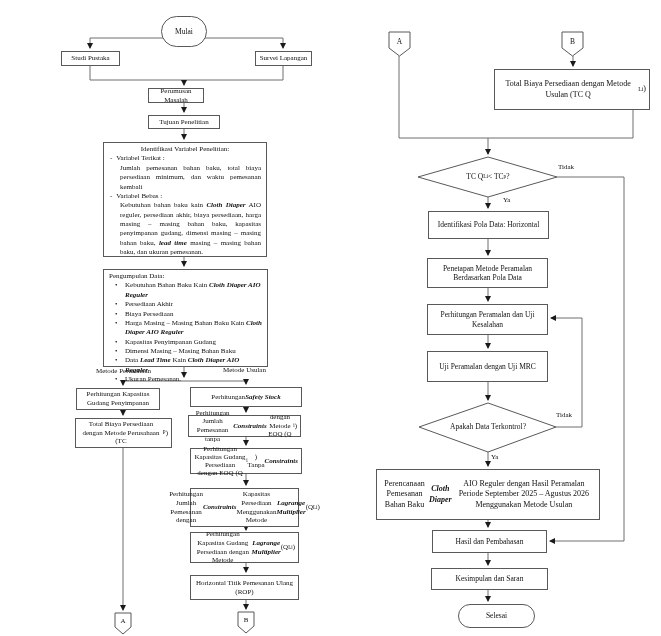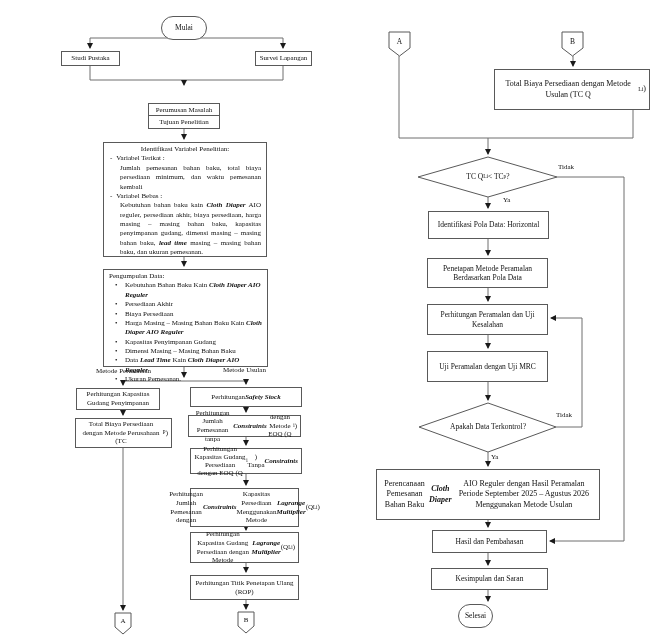--- a/index.html
+++ b/index.html
@@ -85,27 +85,27 @@
       <polygon points="488,157 557,177 488,197 418,177"></polygon>
       <polygon points="488,403 556,427 488,452 419,427"></polygon>
 
       <polygon points="115,613 131,613 131,627 123,634 115,627"></polygon>
       <polygon points="238,612 254,612 254,626 246,633 238,626"></polygon>
       <polygon points="389,32 410,32 410,48 399.5,56 389,48"></polygon>
       <polygon points="562,32 583,32 583,48 572.5,56 562,48"></polygon>
     </g>
   </svg>
 
-  <div class="node stadium f75" style="left:161px;top:16px;width:46px;height:24px">Mulai</div>
+  <div class="node stadium f75" style="left:161px;top:16px;width:46px;height:31px">Mulai</div>
 
   <div class="node" style="left:61px;top:51px;width:59px;height:15px">Studi Pustaka</div>
 
   <div class="node" style="left:255px;top:51px;width:57px;height:15px">Survei Lapangan</div>
 
-  <div class="node" style="left:148px;top:103px;width:72px;height:15px">Perumusan Masalah</div>
+  <div class="node" style="left:148px;top:88px;width:56px;height:15px">Perumusan Masalah</div>
 
   <div class="node" style="left:148px;top:115px;width:72px;height:14px">Tujuan Penelitian</div>
 
   <div class="bigbox" style="left:103px;top:142px;width:164px;height:115px">
     <div class="bb-title">Identifikasi Variabel Penelitian:</div>
     <div class="dash-row">
       <span>Variabel Terikat :</span>
     </div>
     <div class="para">Jumlah pemesanan bahan baku, total biaya persediaan minimum, dan waktu pemesanan kembali</div>
     <div class="dash-row">
@@ -168,21 +168,21 @@
     </div>
 
   <div class="node" style="left:190px;top:532px;width:109px;height:31px">
       <span>Perhitungan Kapasitas Gudang Persediaan dengan Metode </span>
       <span class="it">Lagrange Multiplier</span>
       <span> (Q</span>
       <span class="sb">Li</span>
       <span>)</span>
     </div>
 
-  <div class="node" style="left:190px;top:575px;width:109px;height:25px">Perhitungan Titik Penetapan Ulang (ROP)</div>
+  <div class="node" style="left:190px;top:575px;width:109px;height:25px">Horizontal Titik Pemesanan Ulang (ROP)</div>
 
   <div class="node plain" style="left:115px;top:615px;width:16px;height:12px">A</div>
   <div class="node plain" style="left:238px;top:614px;width:16px;height:12px">B</div>
 
   <div class="node plain f75" style="left:389px;top:35px;width:21px;height:13px">A</div>
   <div class="node plain f75" style="left:562px;top:35px;width:21px;height:13px">B</div>
 
   <div class="node f8" style="left:494px;top:69px;width:156px;height:41px">
       <span>Total Biaya Persediaan dengan Metode Usulan (TC Q</span>
       <span class="sb">Li</span>
@@ -214,15 +214,15 @@
   <div class="node f8" style="left:376px;top:469px;width:224px;height:51px">
       <span>Perencanaan Pemesanan Bahan Baku </span>
       <span class="it">Cloth Diaper</span>
       <span> AIO Reguler dengan Hasil Peramalan Periode September 2025 – Agustus 2026 Menggunakan Metode Usulan</span>
     </div>
 
   <div class="node f75" style="left:432px;top:530px;width:115px;height:23px">Hasil dan Pembahasan</div>
 
   <div class="node f75" style="left:431px;top:568px;width:117px;height:22px">Kesimpulan dan Saran</div>
 
-  <div class="node stadium f75" style="left:458px;top:604px;width:35px;height:24px">Selesai</div>
+  <div class="node stadium f75" style="left:458px;top:604px;width:77px;height:24px">Selesai</div>
 
 </div>
 
 </body></html>

